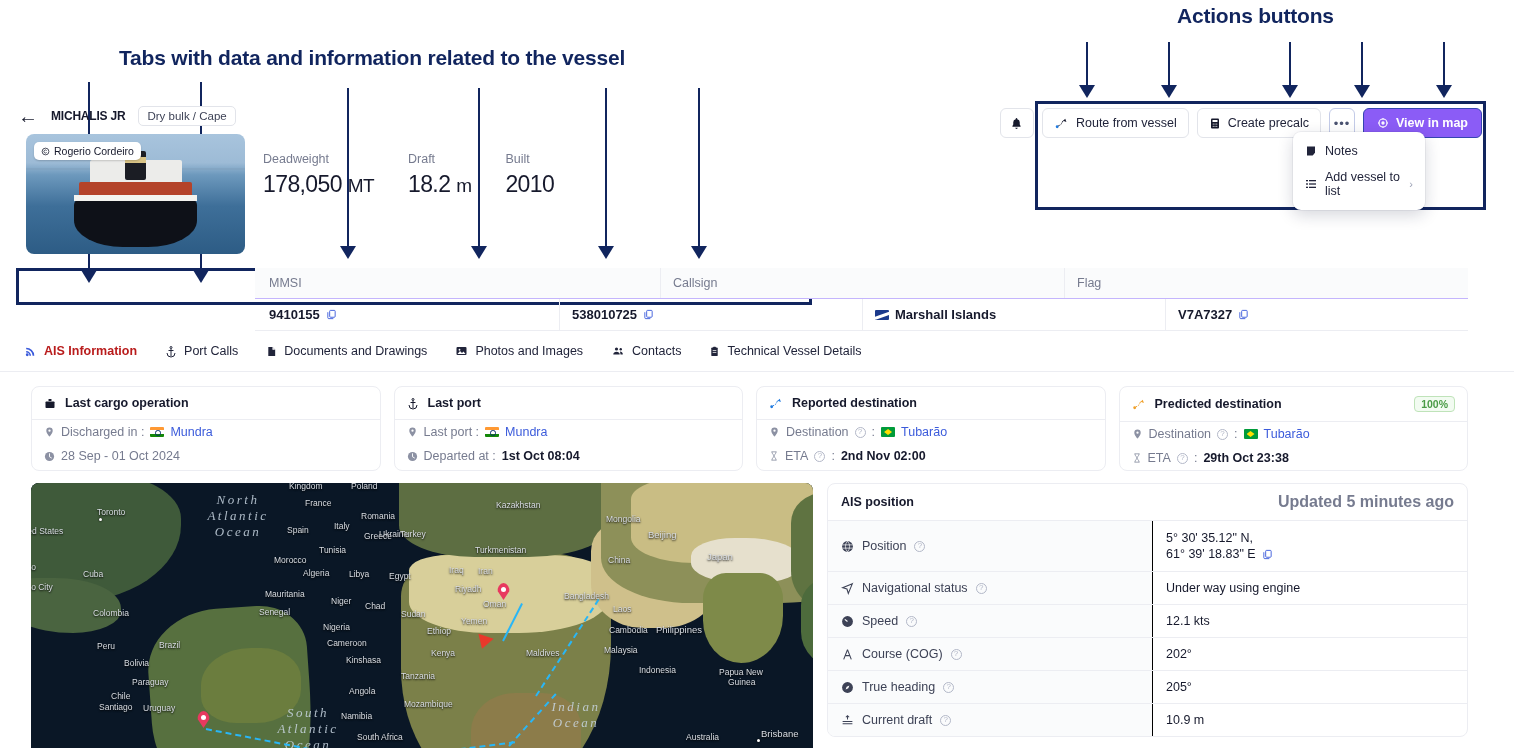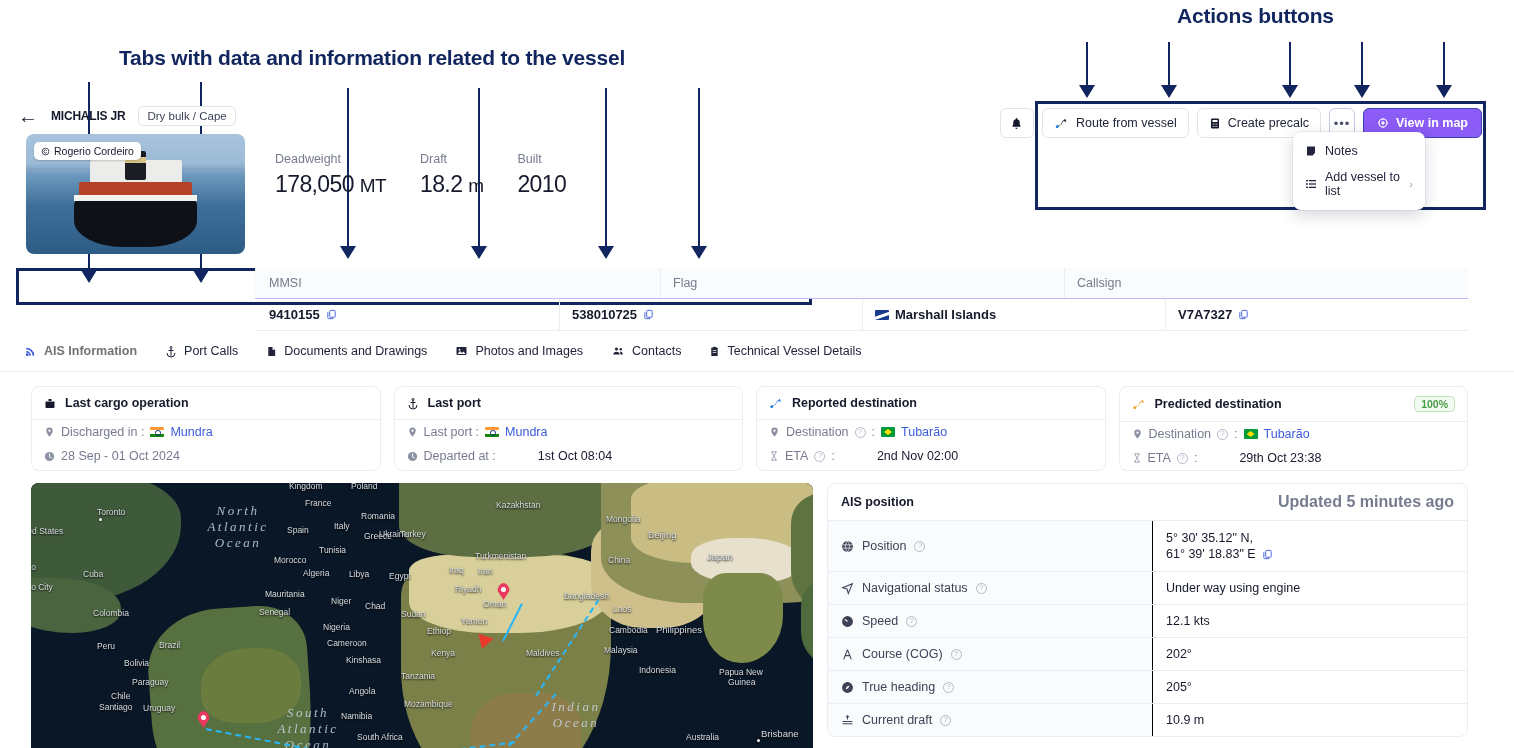--- a/index.html
+++ b/index.html
@@ -86,21 +86,21 @@
   .funnel-band { position:absolute; left:45%; width:10%; bottom:76%; height:5%; background:#d9c487;}
   .mast-l { position:absolute; left:30%; bottom:70%; width:16%; height:5px; background:#efefed; transform: rotate(-9deg); }
   .mast-r { position:absolute; right:30%; bottom:70%; width:16%; height:5px; background:#efefed; transform: rotate(9deg); }
   .photo-credit {
     position: absolute; left: 8px; top: 8px;
     background: #fff; border-radius: 5px; padding: 3px 7px;
     font-size: 10.5px; color: #16192c; display: flex; align-items: center; gap: 4px;
     box-shadow: 0 1px 2px rgba(0,0,0,.18);
   }
 
-  .stats { display: flex; gap: 0; padding: 18px 0 0 30px; }
+  .stats { display: flex; gap: 0; padding: 18px 0 0 18px; }
   .stat { margin-right: 34px; }
   .stat-label { font-size: 12.5px; color: #767b8f; margin-bottom: 5px; }
   .stat-value { font-size: 23px; font-weight: 400; letter-spacing: -0.6px; color:#16192c; }
   .stat-value .unit { font-size: 19px; }
 
   
   .actions {
     position: absolute; right: 32px; top: 12px;
     display: flex; align-items: center; gap: 8px;
   }
@@ -147,21 +147,21 @@
   
   .tabs {
     display: flex; align-items: center; gap: 0;
     padding: 9px 0 9px 20px; border-bottom: 1px solid #ecedf2;
   }
   .tab {
     display: flex; align-items: center; gap: 7px;
     padding: 4px 14px; font-size: 12.5px; color: #21243a; cursor: pointer; white-space: nowrap;
   }
   .tab:first-child { padding-left: 4px; }
-  .tab.active { color: #737373; font-weight: 600; }
+  .tab.active { color: #b91c1c; font-weight: 600; }
 
   
   .cards { display: flex; gap: 13px; padding: 14px 46px 0 31px; }
   .card {
     flex: 1; background: #fff; border: 1px solid #ecedf2; border-radius: 8px;
     overflow: hidden;
   }
   .card-hd {
     display: flex; align-items: center; gap: 9px;
     padding: 9px 12px; border-bottom: 1px solid #ecedf2;
@@ -170,21 +170,21 @@
   .pct {
     margin-left: auto; border: 1px solid #bfe3b9; color: #4a9b46;
     background: #f2fbf1; border-radius: 4px; padding: 1px 6px; font-size: 10.5px; font-weight: 600;
   }
   .card-line {
     display: flex; align-items: center; gap: 6px;
     padding: 5px 12px; font-size: 12.5px; color: #767b8f;
   }
   .card-line:first-of-type { padding-top: 9px; }
   .card-line .link { color: #3b5bdb; font-weight: 500; }
-  .card-line .val { color: #16192c; font-weight: 400; margin-left: 36px; }
+  .card-line .val { color: #16192c; font-weight: 700; }
   .flag { display:inline-block; width:14px; height:10px; border-radius:1px; vertical-align:middle; }
   .flag-in { background: linear-gradient(#ff9933 34%, #ffffff 34% 66%, #138808 66%); position:relative;}
   .flag-in:after{content:"";position:absolute;left:5px;top:3.2px;width:3.5px;height:3.5px;border:1px solid #08306b;border-radius:50%;}
   .flag-br { background:#009b3a; position:relative;}
   .flag-br:after{content:"";position:absolute;left:3px;top:2px;width:8px;height:6px;background:#ffdf00;transform:skewX(0);clip-path:polygon(50% 0,100% 50%,50% 100%,0 50%);}
   .flag-mh { background:#1b3a8c; position:relative; overflow:hidden;}
   .flag-mh:after{content:"";position:absolute;left:-2px;top:4px;width:20px;height:3px;background:#fff;transform:rotate(-20deg);}
 
   
   .lower { display: flex; gap: 14px; padding: 12px 46px 0 31px; align-items: flex-start; }
@@ -387,22 +387,22 @@
         <div class="stat">
           <div class="stat-label">Built</div>
           <div class="stat-value"><span>2010</span></div>
         </div>
       </div>
     </div>
 
     <div class="idtable" style="margin-left:255px; margin-right:46px; border-top:none;">
       <div class="idrow head">
         <div class="idcell">MMSI</div>
+        <div class="idcell">Callsign</div>
         <div class="idcell">Flag</div>
-        <div class="idcell">Callsign</div>
       </div>
       <div class="idrow body">
         <div class="idcell">
           <span>9410155</span>
           <span class="copy ic">
             <svg width="11" height="11" viewBox="0 0 24 24" fill="none" stroke="#3b5bdb" stroke-width="2">
                 <rect x="8" y="3" width="12" height="15" rx="2"></rect>
                 <path d="M16 21H6a2 2 0 0 1-2-2V7"></path>
               </svg>
           </span>
@@ -654,21 +654,21 @@
         <div class="land" style="left:368px; top:-16px; width:215px; height:90px; background:#5d6e42; border-radius:18% 30% 40% 35%;"></div>
 
         <div class="land" style="left:560px; top:35px; width:130px; height:110px; background:#cfc08b; border-radius:30% 35% 45% 40%;"></div>
         <div class="land" style="left:570px; top:-30px; width:300px; height:150px; background:#8d9059; border-radius:12% 25% 40% 30%;"></div>
         <div class="land" style="left:600px; top:-5px; width:210px; height:85px; background:#c9bd84; border-radius:25% 35% 30% 30%;"></div>
         <div class="land" style="left:660px; top:55px; width:110px; height:45px; background:#e6e0cd; border-radius:40% 50% 40% 45%;"></div>
         <div class="land" style="left:760px; top:10px; width:130px; height:120px; background:#5f7341; border-radius:25% 40% 50% 35%;"></div>
         <div class="land" style="left:672px; top:90px; width:80px; height:90px; background:#7e8a49; border-radius:30% 30% 55% 50%;"></div>
         <div class="land" style="left:770px; top:95px; width:95px; height:90px; background:#4d6b3c; border-radius:30% 40% 50% 40%;"></div>
 
-        <div class="ocean-label" style="left:152px; top:20px; width:110px;">North<br>Atlantic<br>Ocean</div>
+        <div class="ocean-label" style="left:152px; top:9px; width:110px;">North<br>Atlantic<br>Ocean</div>
         <div class="ocean-label" style="left:222px; top:222px; width:110px;">South<br>Atlantic<br>Ocean</div>
         <div class="ocean-label" style="left:490px; top:216px; width:110px;">Indian<br>Ocean</div>
 
         <div class="cty" style="left:66px; top:24px;">Toronto</div>
         <div class="city-dot" style="left:68px; top:35px;"></div>
         <div class="cty" style="left:-6px; top:43px;">ted States</div>
         <div class="cty" style="left:-6px; top:79px;">ico</div>
         <div class="cty" style="left:-6px; top:99px;">ico City</div>
         <div class="cty" style="left:52px; top:86px;">Cuba</div>
         <div class="cty" style="left:62px; top:125px;">Colombia</div>
@@ -702,21 +702,21 @@
         <div class="cty" style="left:296px; top:155px;">Cameroon</div>
         <div class="cty" style="left:396px; top:143px;">Ethiop</div>
         <div class="cty" style="left:315px; top:172px;">Kinshasa</div>
         <div class="cty" style="left:400px; top:165px;">Kenya</div>
         <div class="cty" style="left:370px; top:188px;">Tanzania</div>
         <div class="cty" style="left:318px; top:203px;">Angola</div>
         <div class="cty" style="left:310px; top:228px;">Namibia</div>
         <div class="cty" style="left:373px; top:216px;">Mozambique</div>
         <div class="cty" style="left:326px; top:249px;">South Africa</div>
         <div class="cty" style="left:465px; top:17px;">Kazakhstan</div>
-        <div class="cty" style="left:444px; top:68px;">Turkmenistan</div>
+        <div class="cty" style="left:444px; top:62px;">Turkmenistan</div>
         <div class="cty" style="left:418px; top:82px;">Iraq</div>
         <div class="cty" style="left:447px; top:83px;">Iran</div>
         <div class="cty" style="left:424px; top:101px;">Riyadh</div>
         <div class="cty" style="left:452px; top:116px;">Oman</div>
         <div class="cty" style="left:430px; top:133px;">Yemen</div>
         <div class="cty" style="left:575px; top:31px;">Mongolia</div>
         <div class="cty big" style="left:617px; top:46px;">Beijing</div>
         <div class="cty" style="left:577px; top:72px;">China</div>
         <div class="cty big" style="left:676px; top:68px;">Japan</div>
         <div class="cty" style="left:533px; top:108px;">Bangladesh</div>

